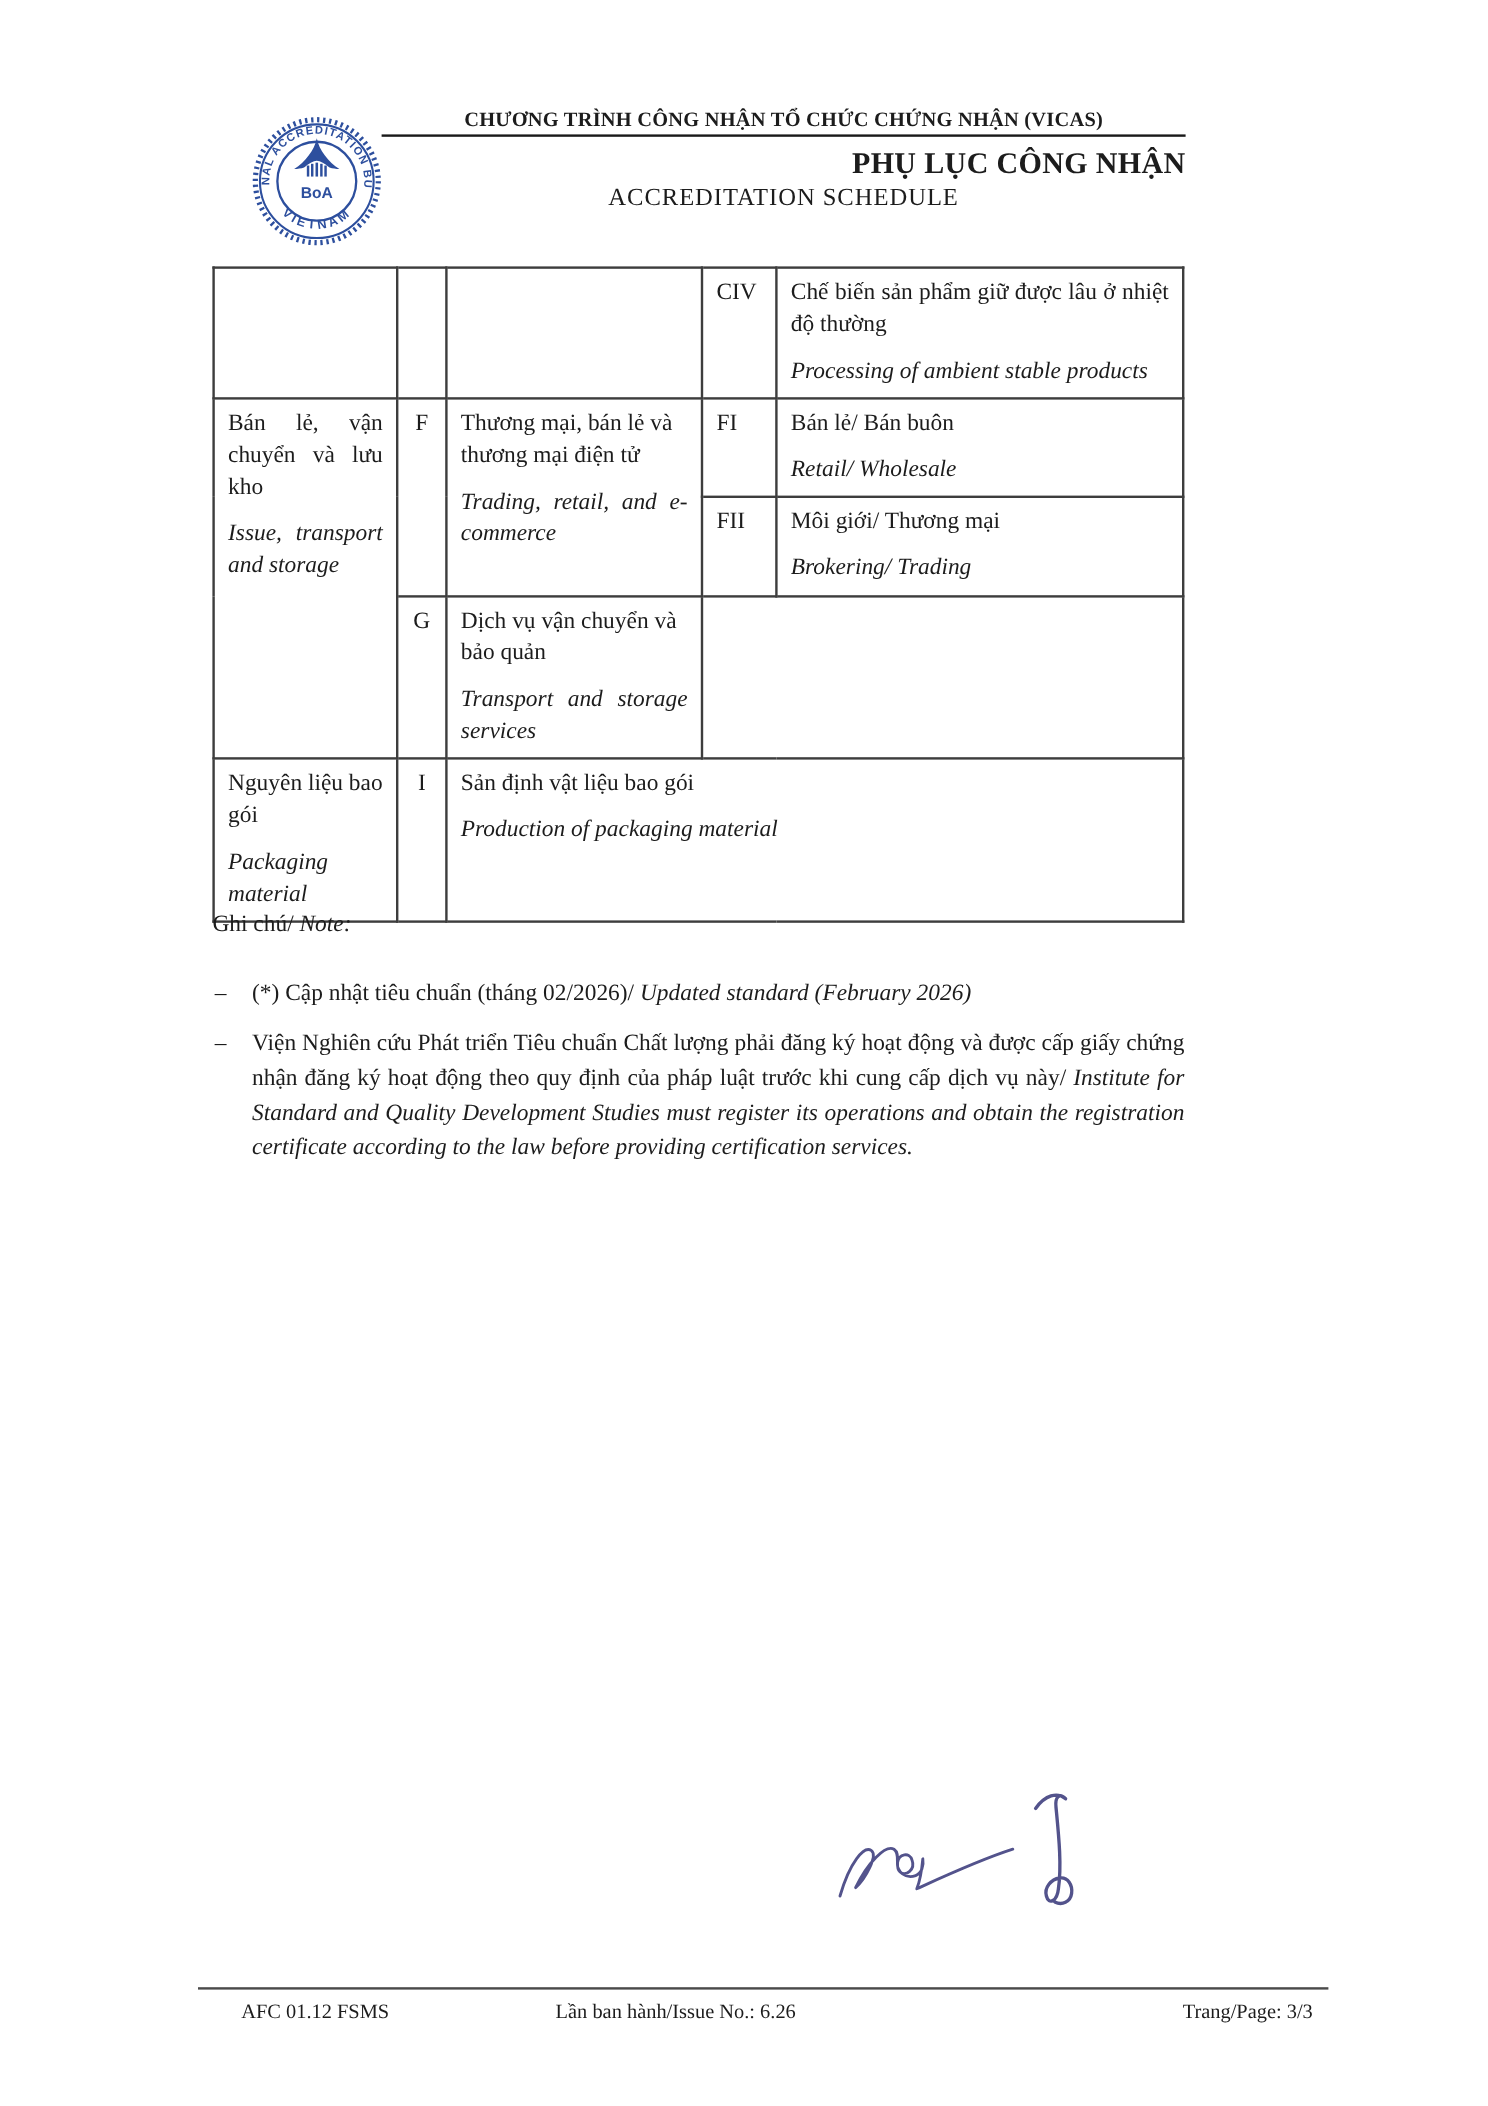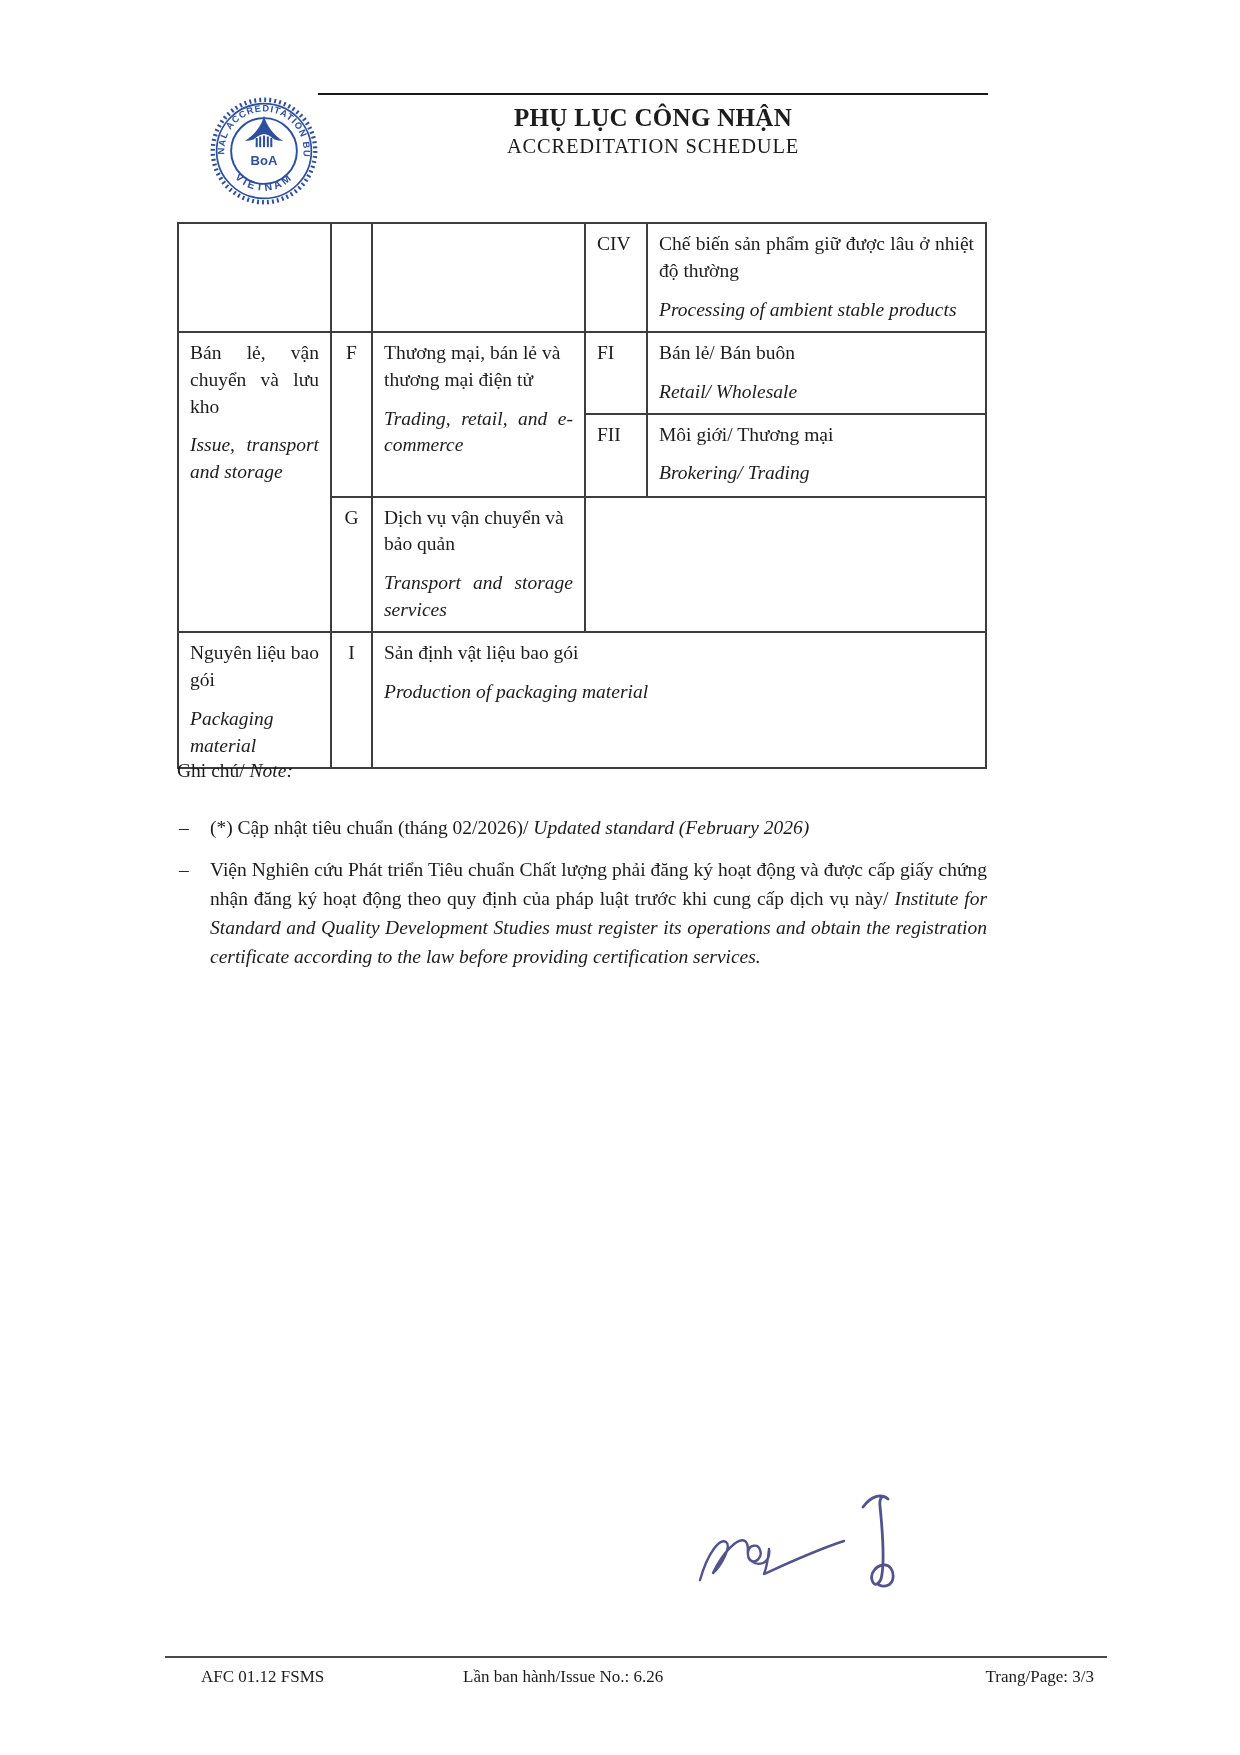--- a/index.html
+++ b/index.html
@@ -11,21 +11,21 @@
     color:var(--text,#1c1c1c);
     overflow:hidden;
     margin:0 auto;
   }
   
   .logo-wrap{position:absolute;left:206px;top:92px;width:116px;height:118px;}
   .logo-wrap svg{width:100%;height:100%;}
   .hdr-block{position:absolute;left:318px;top:90px;width:670px;text-align:center;}
   .hdr-org{font-weight:bold;font-size:17px;line-height:19px;letter-spacing:.2px;}
   .hdr-rule{border-top:2.5px solid #191919;margin-top:3px;}
-  .hdr-title-vi{font-weight:bold;font-size:25px;margin-top:9px;letter-spacing:.3px;}
+  .hdr-title-vi{font-weight:bold;font-size:25px;margin-top:9px;letter-spacing:.3px;text-align:right;}
   .hdr-title-en{font-size:20.5px;margin-top:3px;letter-spacing:.8px;}
   
   .sched{position:absolute;left:177px;top:222px;border-collapse:collapse;table-layout:fixed;width:808px;}
   .sched td{
     border:2px solid var(--border,#3d3d3d);
     vertical-align:top;
     padding:7px 11px;
     font-size:19.5px;line-height:1.38;
   }
   .sched td.code{text-align:center;padding-left:4px;padding-right:4px;}
@@ -77,20 +77,21 @@
         <rect x="55" y="45" width="2.1" height="11"></rect>
         <rect x="58.9" y="44" width="2.2" height="12"></rect>
         <rect x="62.9" y="45" width="2.1" height="11"></rect>
         <rect x="66.5" y="46.5" width="2.1" height="9.5"></rect>
       </g>
       <text class="seal-txt" x="60" y="74.5" font-size="13.5" text-anchor="middle">BoA</text>
     </svg>
   </div>
 
   <div class="hdr-block">
+    <div class="hdr-org">CHƯƠNG TRÌNH CÔNG NHẬN TỔ CHỨC CHỨNG NHẬN (VICAS)</div>
     <div class="hdr-rule"></div>
     <div class="hdr-title-vi">PHỤ LỤC CÔNG NHẬN</div>
     <div class="hdr-title-en">ACCREDITATION SCHEDULE</div>
   </div>
 
   <table class="sched">
     <colgroup>
       <col style="width:153px">
         <col style="width:41px">
         <col style="width:213px">

